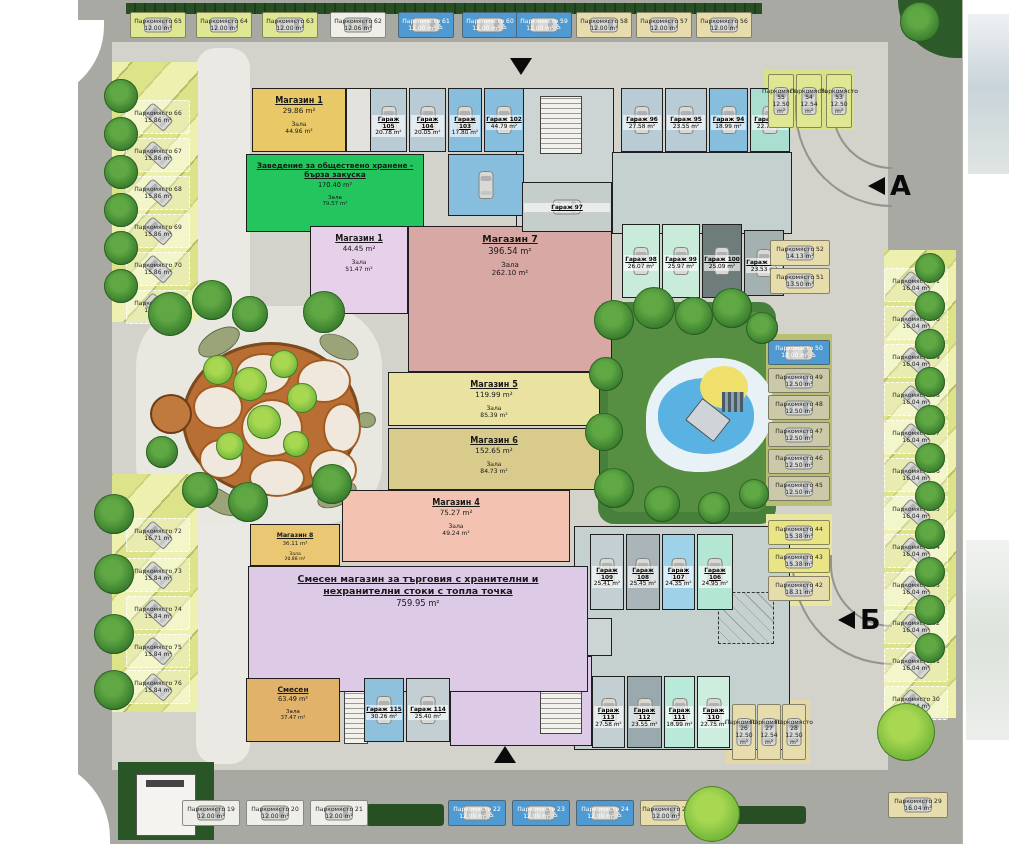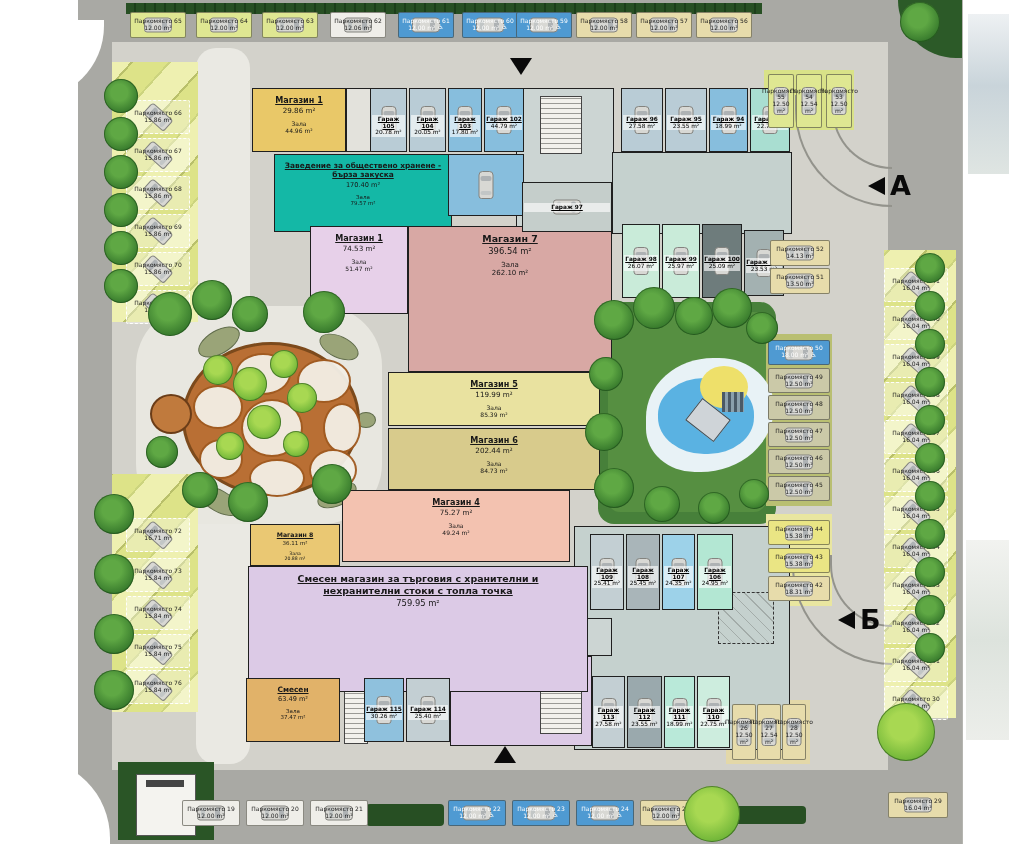--- a/index.html
+++ b/index.html
@@ -139,32 +139,32 @@
   <div class="layer">
 
   <div class="room" style="left: 252px; top: 88px; width: 94px; height: 64px; background: rgb(233, 200, 104);">
         <div class="rlbl">
           <span class="rn">Магазин 1</span>
           <span class="ra">29.86 m²</span>
           <span class="rh">Зала</span>
           <span class="ra2">44.96 m²</span>
         </div>
       </div>
-      <div class="room" style="left: 246px; top: 154px; width: 178px; height: 78px; background: #14b8a6; font-size: 5.5px; margin-left: 28px;">
+      <div class="room" style="left: 246px; top: 154px; width: 178px; height: 78px; background: #22c55e; font-size: 5.5px;">
         <div class="rlbl">
           <span class="rn">Заведение за обществено хранене - бърза закуска</span>
           <span class="ra">170.40 m²</span>
           <span class="rh">Зала</span>
           <span class="ra2">79.57 m²</span>
         </div>
       </div>
       <div class="room" style="left: 310px; top: 226px; width: 98px; height: 88px; background: rgb(231, 208, 233);">
         <div class="rlbl">
           <span class="rn">Магазин 1</span>
-          <span class="ra">74.53 m²</span>
+          <span class="ra">44.45 m²</span>
           <span class="rh">Зала</span>
           <span class="ra2">51.47 m²</span>
         </div>
       </div>
       <div class="room" style="left: 408px; top: 226px; width: 204px; height: 146px; background: rgb(216, 168, 164); font-size: 7px;">
         <div class="rlbl">
           <span class="rn">Магазин 7</span>
           <span class="ra">396.54 m²</span>
           <span class="rh">Зала</span>
           <span class="ra2">262.10 m²</span>
@@ -174,21 +174,21 @@
         <div class="rlbl">
           <span class="rn">Магазин 5</span>
           <span class="ra">119.99 m²</span>
           <span class="rh">Зала</span>
           <span class="ra2">85.39 m²</span>
         </div>
       </div>
       <div class="room" style="left: 388px; top: 428px; width: 212px; height: 62px; background: rgb(216, 203, 140);">
         <div class="rlbl">
           <span class="rn">Магазин 6</span>
-          <span class="ra">202.44 m²</span>
+          <span class="ra">152.65 m²</span>
           <span class="rh">Зала</span>
           <span class="ra2">84.73 m²</span>
         </div>
       </div>
       <div class="room" style="left: 342px; top: 490px; width: 228px; height: 72px; background: rgb(243, 194, 176);">
         <div class="rlbl">
           <span class="rn">Магазин 4</span>
           <span class="ra">75.27 m²</span>
           <span class="rh">Зала</span>
           <span class="ra2">49.24 m²</span>

